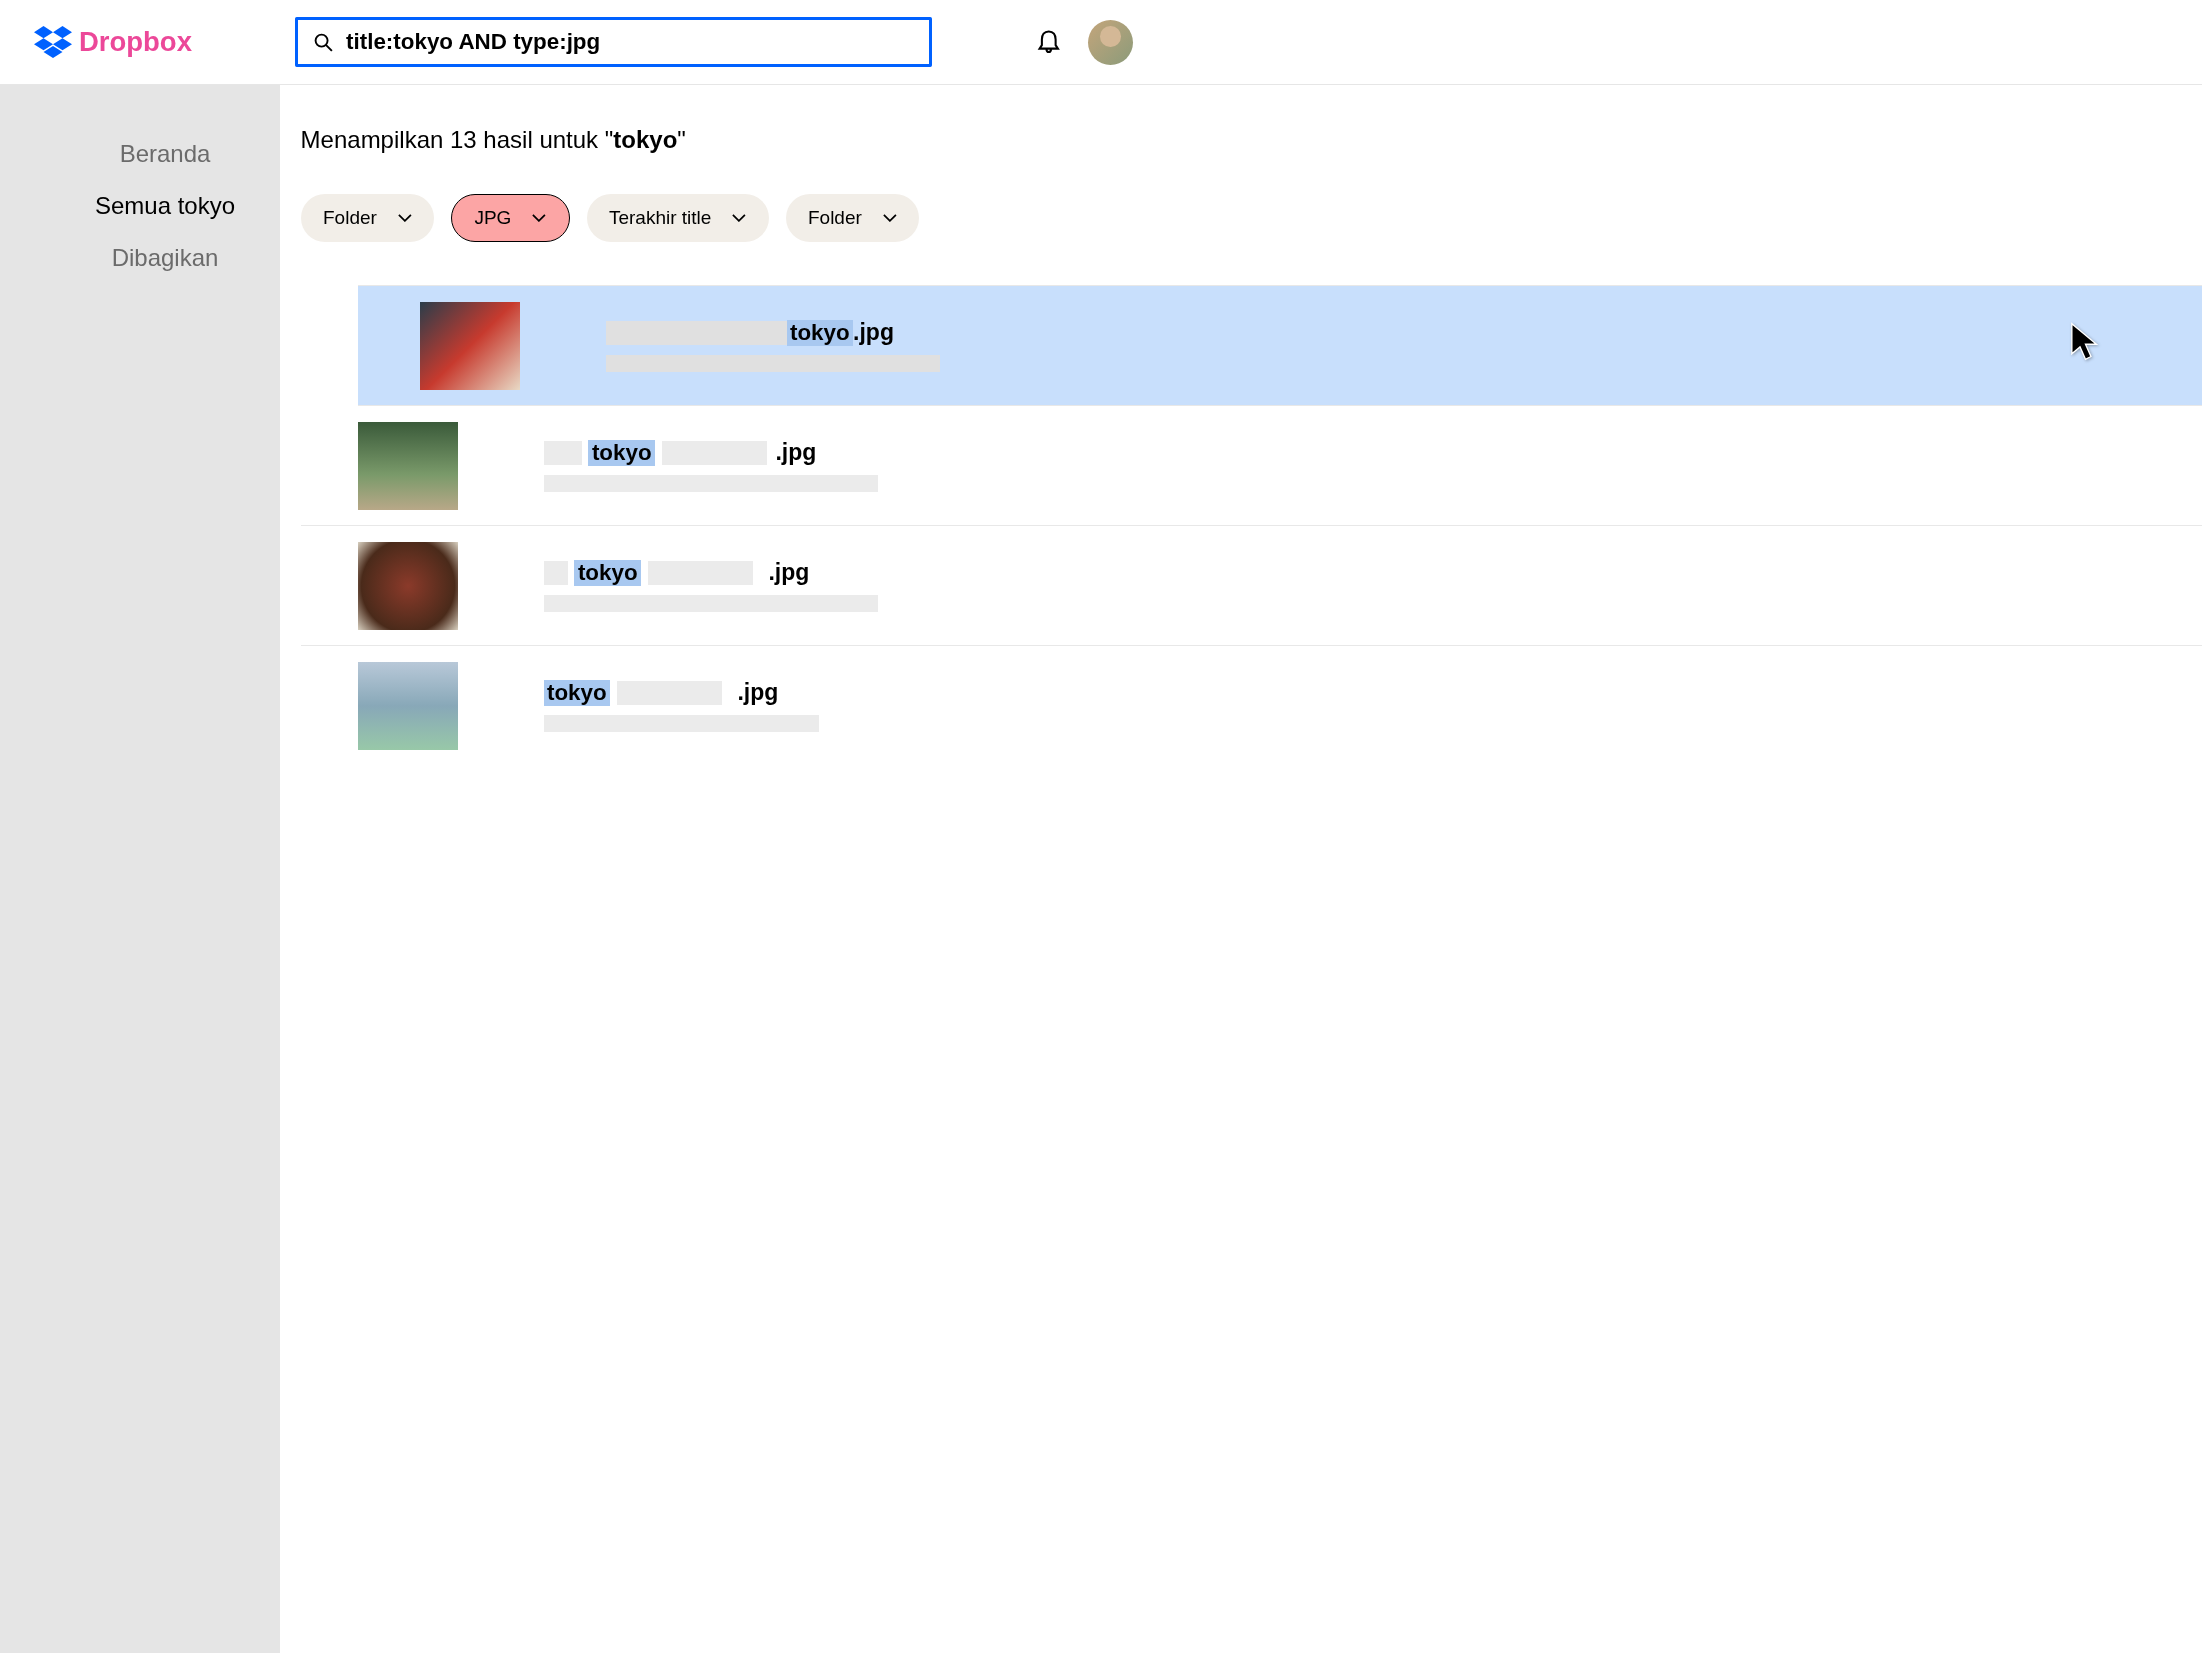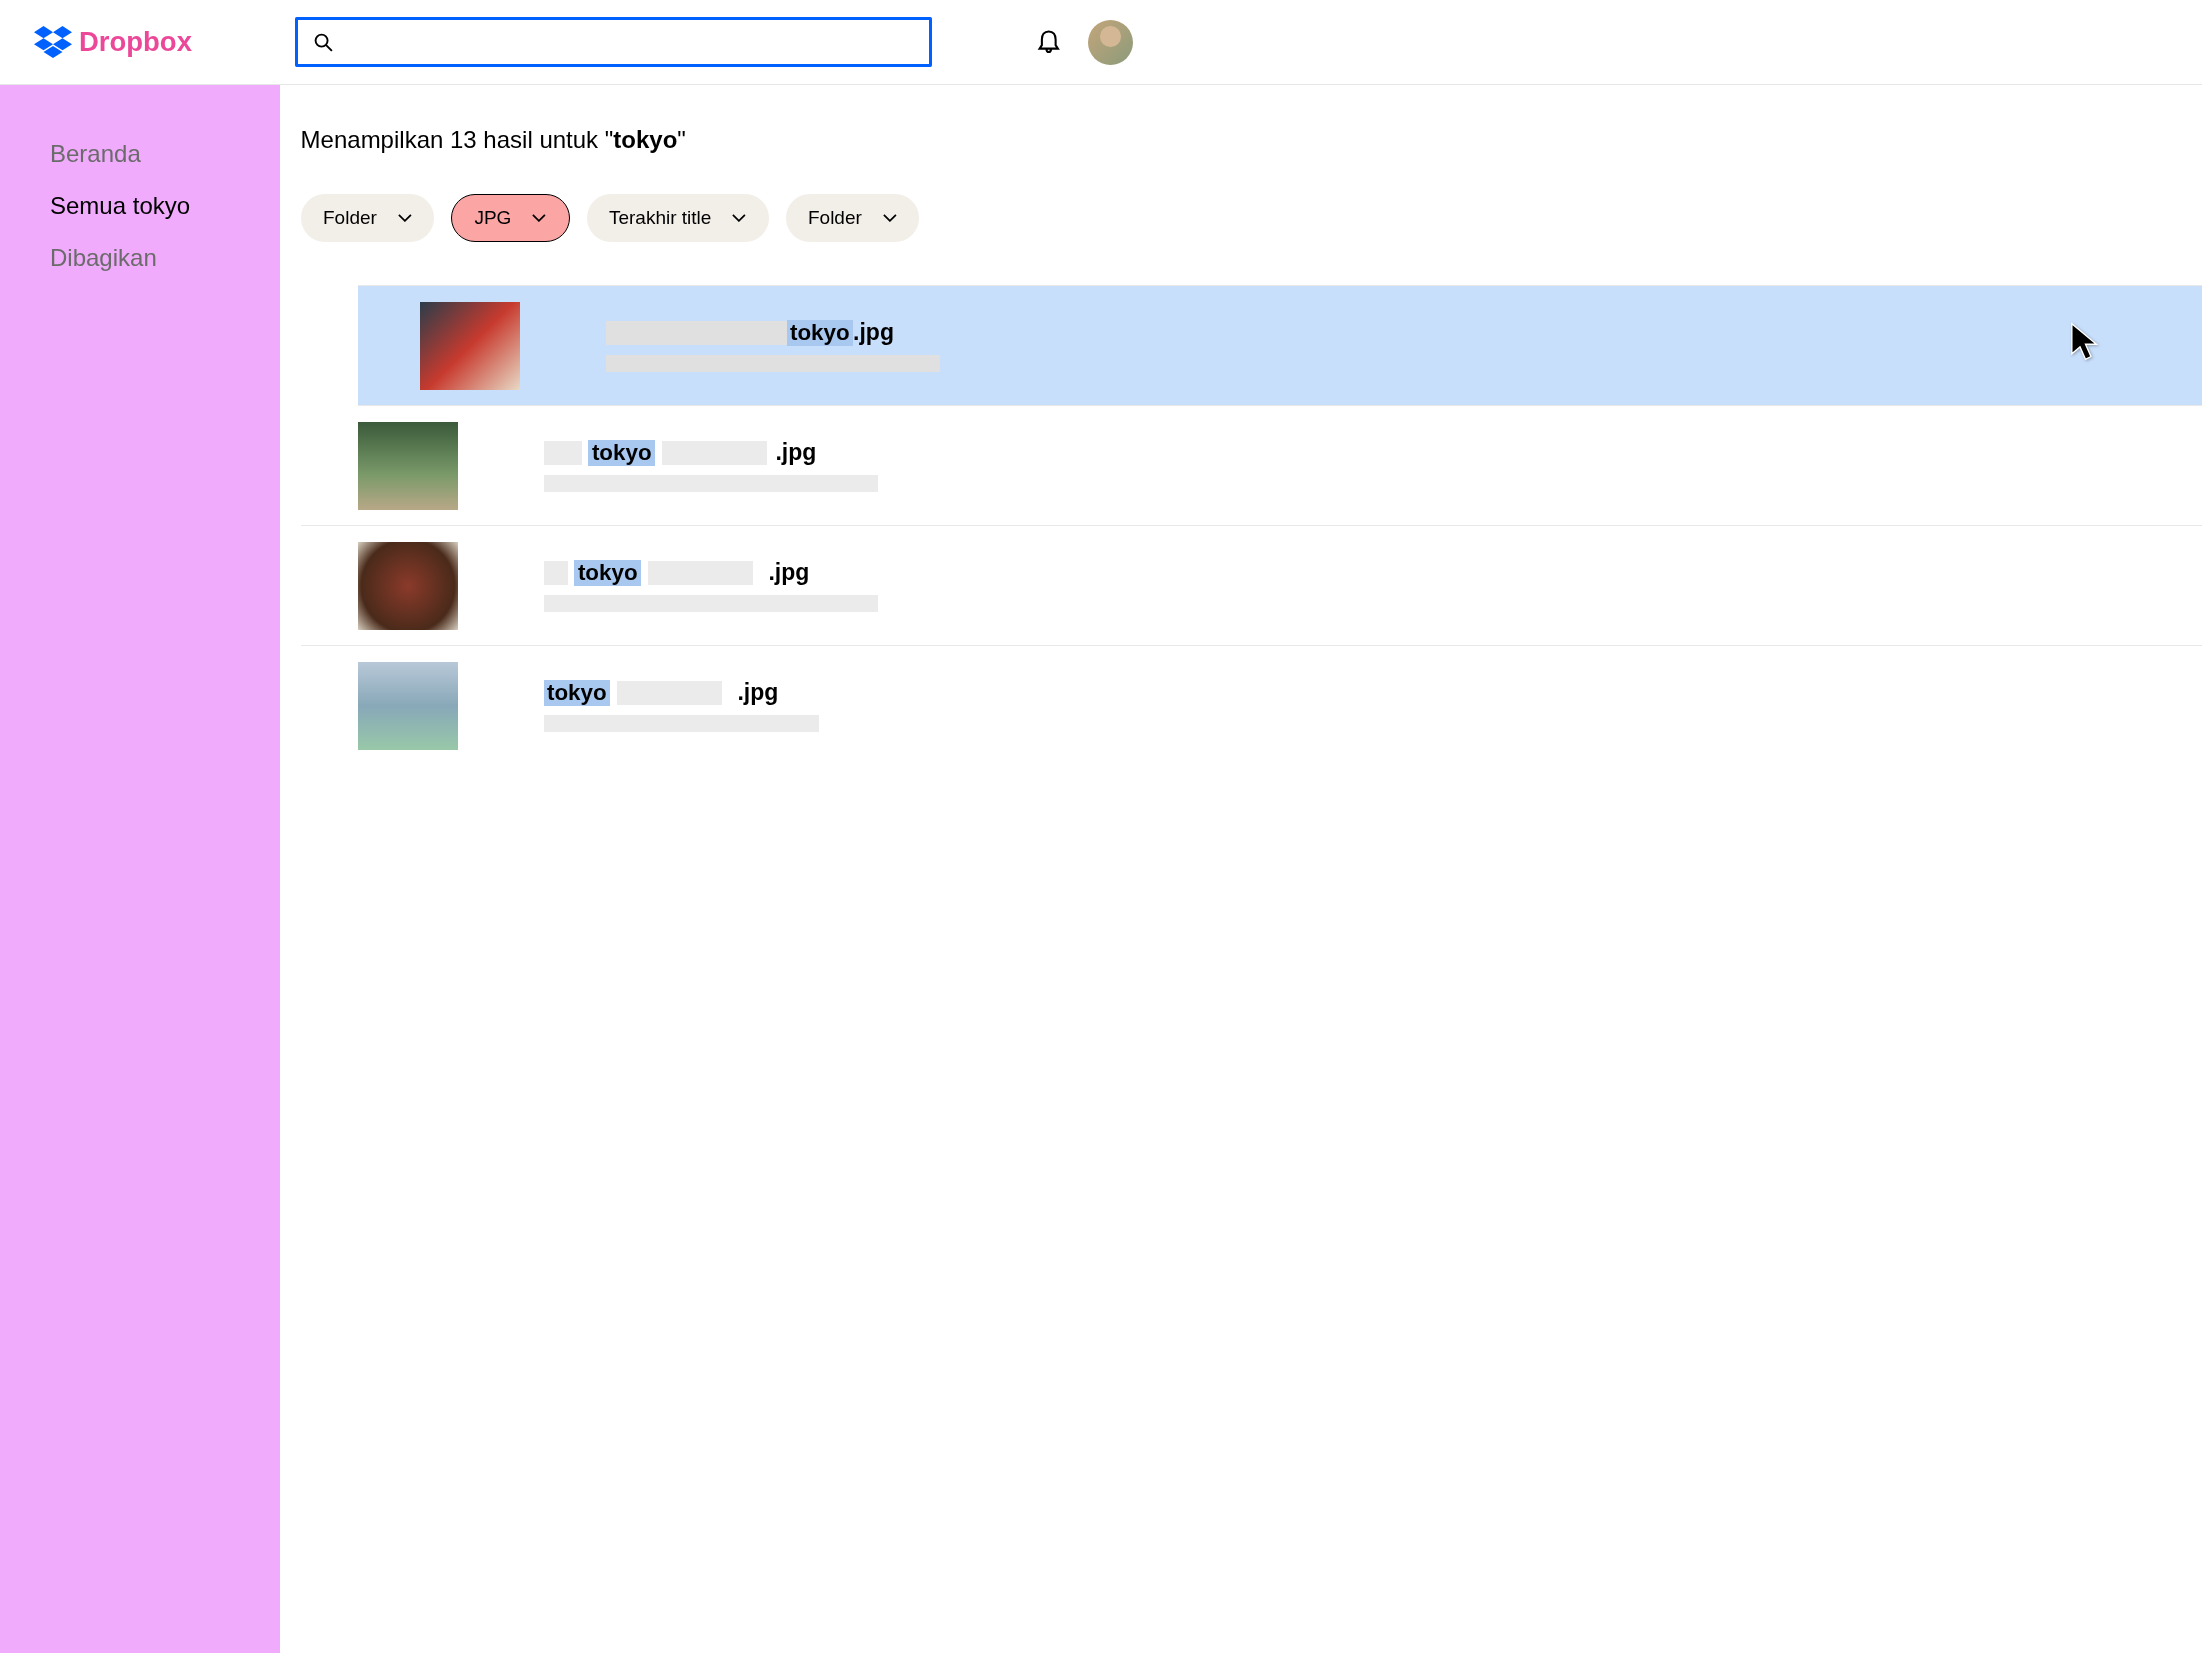--- a/index.html
+++ b/index.html
@@ -87,23 +87,24 @@
       border-radius: 50%;
       background: #d4b896;
     }
     
     .layout {
       display: flex;
     }
     
     .sidebar {
       width: 280px;
-      background: #f0abfc;
+      background: #e5e5e5;
       padding: 43px 0 0 50px;
       min-height: calc(100vh - 86px);
+      text-align: center;
     }
     
     .sidebar-item {
       font-size: 24px;
       color: #6b6b6b;
       padding: 12px 0;
       cursor: pointer;
     }
     
     .sidebar-item.active {
@@ -256,20 +257,21 @@
     </svg>
     <span class="logo-text">Dropbox</span>
   </div>
 
   <div class="search-container">
     <div class="search-box">
       <svg width="20.6" height="20.6" viewBox="0 0 24 24">
         <circle cx="10" cy="10" r="7" fill="none" stroke="#000" stroke-width="2.2"></circle>
         <line x1="15" y1="15" x2="22" y2="22" stroke="#000" stroke-width="2.2"></line>
       </svg>
+      <input class="search-input-text" type="text" value="title:tokyo AND type:jpg" style="">
     </div>
   </div>
 
   <div class="header-right">
     <svg class="bell-icon" viewBox="0 0 24 24">
       <path fill="none" stroke="#000" stroke-width="1.8" d="M12 3 C8 3 6 6 6 10 L6 15 L4 18 L20 18 L18 15 L18 10 C18 6 16 3 12 3 Z M10 18 C10 20 11 21 12 21 C13 21 14 20 14 18"></path>
     </svg>
     <div class="avatar"></div>
   </div>
 </div>

